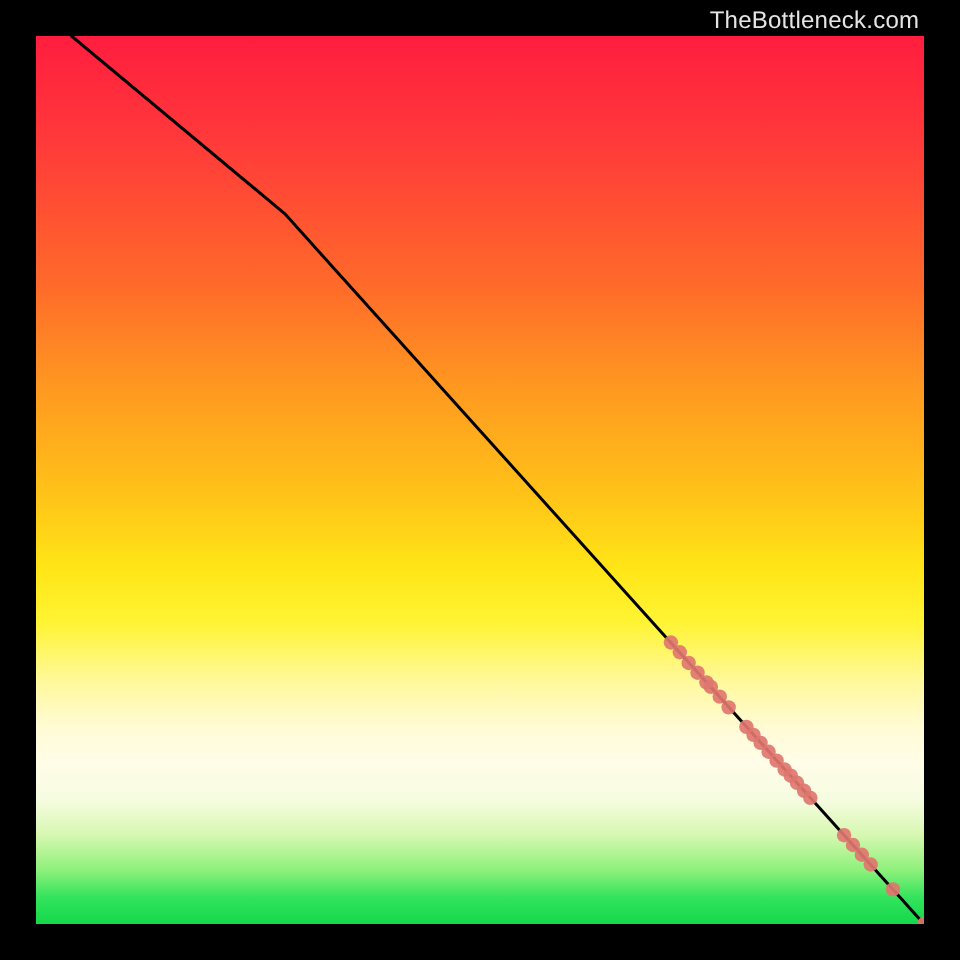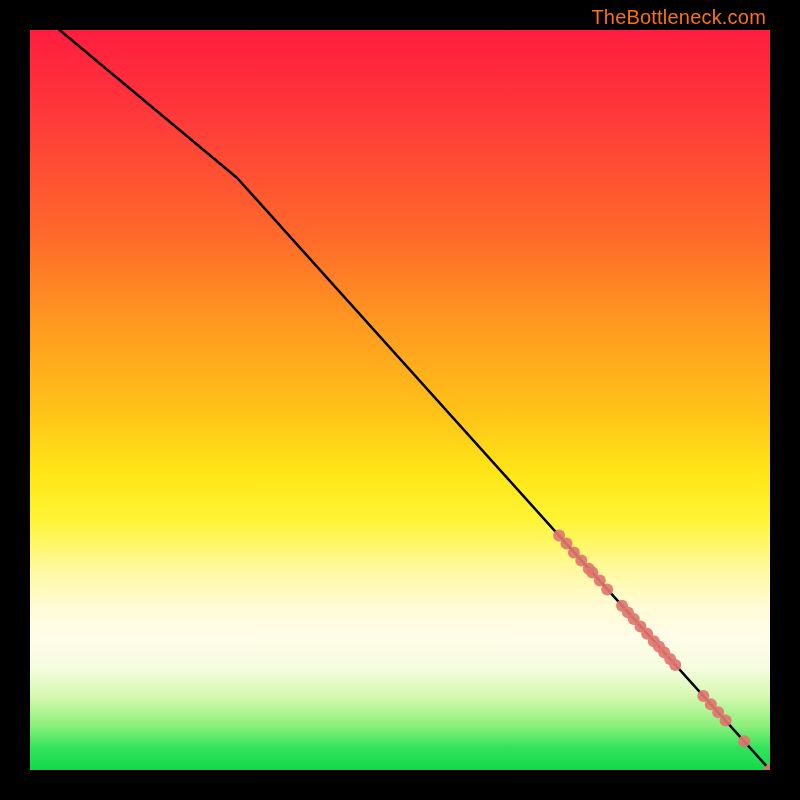--- a/index.html
+++ b/index.html
@@ -39,21 +39,21 @@
       #d6f8b0 90%,
       #8cf07a 94%,
       #33e35c 97%,
       #14d84b 100%
     );
   }
   .watermark {
     position: absolute;
     top: 6px;
     right: 34px;
-    color: #f97316;
+    color: #e5e5e5;
     font-size: 20px;
     font-weight: 500;
     letter-spacing: 0.2px;
     user-select: none;
     margin-left: 47px;
   }
   svg.overlay {
     position: absolute;
     left: 0;
     top: 0;

